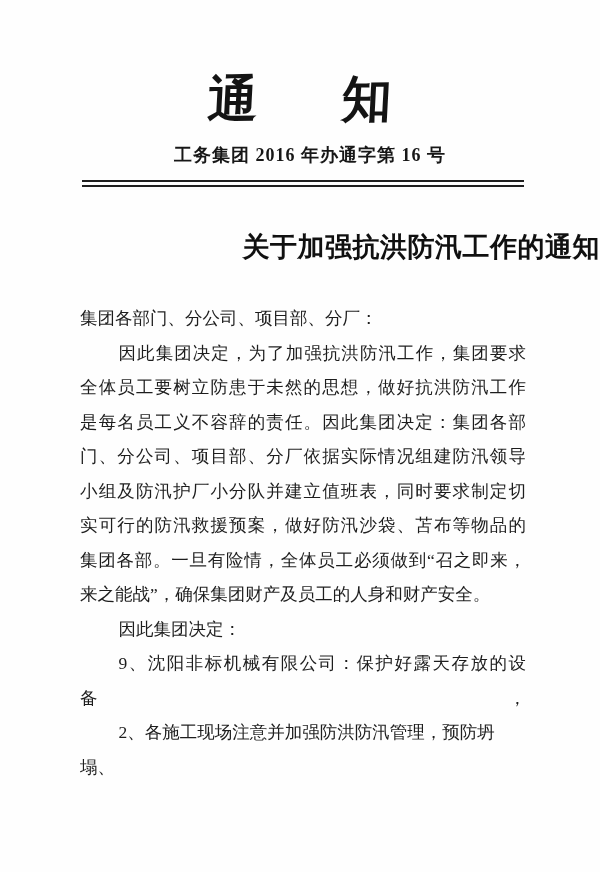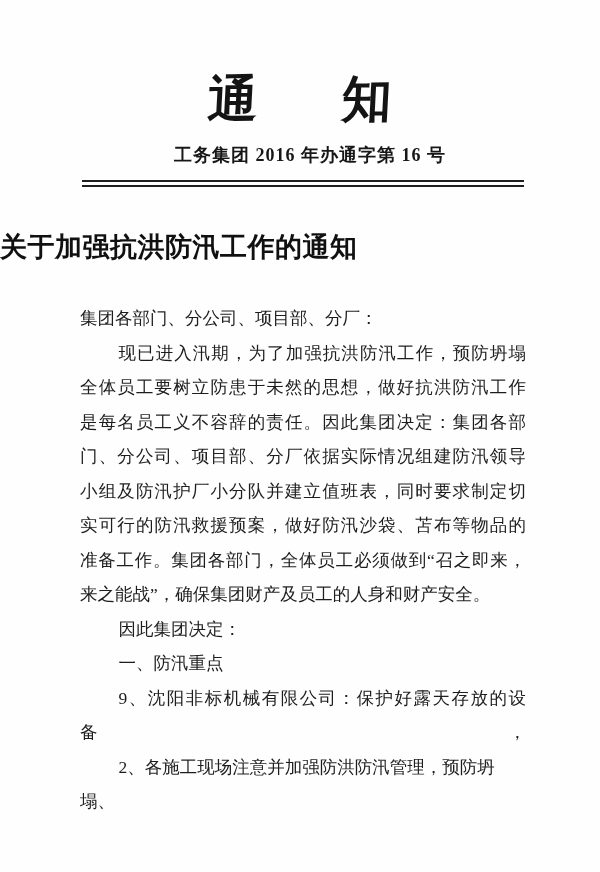--- a/index.html
+++ b/index.html
@@ -46,21 +46,21 @@
     margin: 13px 0 0 82px;
     width: 442px;
     height: 3px;
     border-top: 2.5px solid #1f1f1f;
     border-bottom: 2.5px solid #1f1f1f;
     box-sizing: content-box;
   }
   
   .main-title {
     margin-top: 42px;
-    text-align: left;
+    text-align: right;
     font-size: 27px;
     font-weight: bold;
     letter-spacing: 0.5px;
     color: #101010;
   }
   
   .content {
     margin: 36px 0 0 80px;
     width: 446px;
     font-size: 17.5px;
@@ -89,27 +89,26 @@
   </div>
 
   <div class="doc-number">工务集团 2016 年办通字第 16 号</div>
 
   <div class="rule"></div>
 
   <div class="main-title">关于加强抗洪防汛工作的通知</div>
 
   <div class="content">
       <div class="line">集团各部门、分公司、项目部、分厂：</div>
-      <div class="line indent fill">现已进入汛期，为了加强抗洪防汛工作，预防坍塌</div>
+      <div class="line indent fill">因此集团决定，为了加强抗洪防汛工作，集团要求</div>
       <div class="line fill">全体员工要树立防患于未然的思想，做好抗洪防汛工作</div>
       <div class="line fill">是每名员工义不容辞的责任。因此集团决定：集团各部</div>
       <div class="line fill">门、分公司、项目部、分厂依据实际情况组建防汛领导</div>
       <div class="line fill">小组及防汛护厂小分队并建立值班表，同时要求制定切</div>
       <div class="line fill">实可行的防汛救援预案，做好防汛沙袋、苫布等物品的</div>
-      <div class="line fill">准备工作。集团各部门，全体员工必须做到“召之即来，</div>
+      <div class="line fill">集团各部。一旦有险情，全体员工必须做到“召之即来，</div>
       <div class="line">来之能战”，确保集团财产及员工的人身和财产安全。</div>
       <div class="line indent">因此集团决定：</div>
-      <div class="line indent">一、防汛重点</div>
       <div class="line indent fill">9、沈阳非标机械有限公司：保护好露天存放的设备，</div>
       <div class="line indent">2、各施工现场注意并加强防洪防汛管理，预防坍塌、</div>
     </div>
 
 </div>
 
 </body></html>

